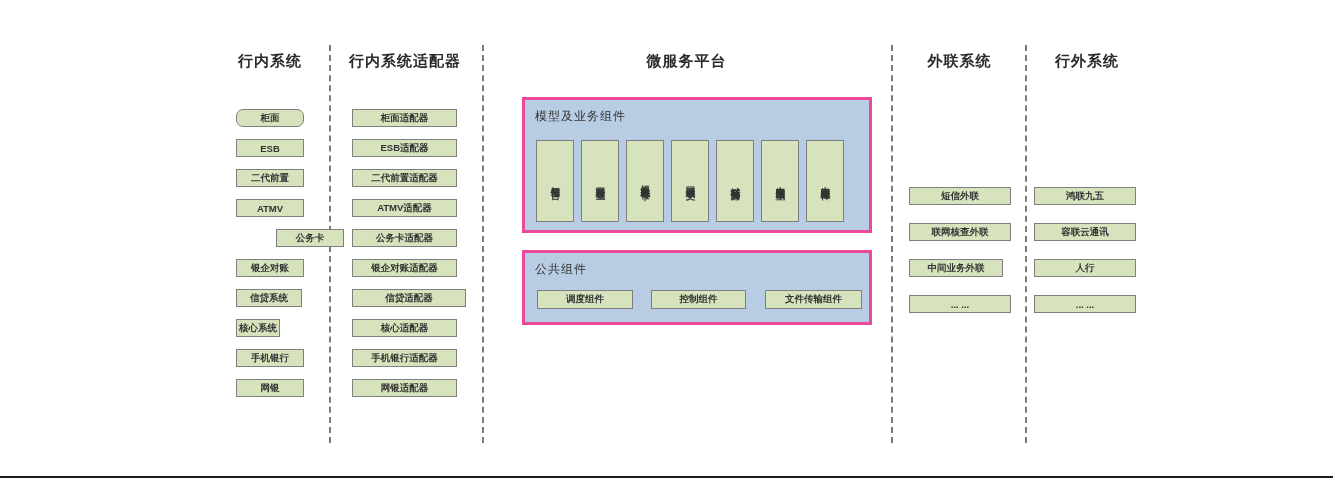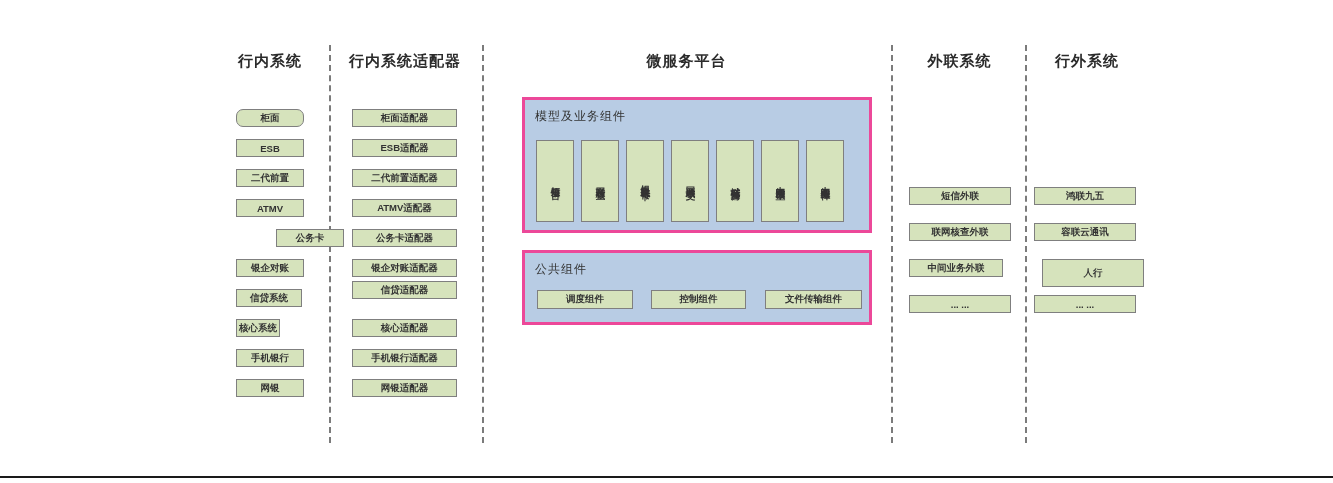--- a/index.html
+++ b/index.html
@@ -117,21 +117,21 @@
   <div class="gbox" style="left:236px; top:319px; width:44px; height:18px;text-align:right;">核心系统</div>
   <div class="gbox" style="left:236px; top:349px; width:68px; height:18px;">手机银行</div>
   <div class="gbox" style="left:236px; top:379px; width:68px; height:18px;">网银</div>
 
   <div class="gbox" style="left:352px; top:109px; width:105px; height:18px;">柜面适配器</div>
   <div class="gbox" style="left:352px; top:139px; width:105px; height:18px;">ESB适配器</div>
   <div class="gbox" style="left:352px; top:169px; width:105px; height:18px;">二代前置适配器</div>
   <div class="gbox" style="left:352px; top:199px; width:105px; height:18px;">ATMV适配器</div>
   <div class="gbox" style="left:352px; top:229px; width:105px; height:18px;">公务卡适配器</div>
   <div class="gbox" style="left:352px; top:259px; width:105px; height:18px;">银企对账适配器</div>
-  <div class="gbox" style="left:352px; top:281px; width:105px; height:18px;">信贷适配器</div>
+  <div class="gbox" style="left:352px; top:289px; width:114px; height:18px;">信贷适配器</div>
   <div class="gbox" style="left:352px; top:319px; width:105px; height:18px;">核心适配器</div>
   <div class="gbox" style="left:352px; top:349px; width:105px; height:18px;">手机银行适配器</div>
   <div class="gbox" style="left:352px; top:379px; width:105px; height:18px;">网银适配器</div>
 
   <div class="panel" style="top:97px; height:136px;">
     <div class="panel-label">模型及业务组件</div>
     <div class="vbox" style="left:11px;">短信平台</div>
     <div class="vbox" style="left:56px;">联网核查</div>
     <div class="vbox" style="left:101px;">银联及银行卡</div>
     <div class="vbox" style="left:146px;">同城票交</div>
@@ -148,18 +148,18 @@
   </div>
 
 
   <div class="gbox" style="left:909px; top:187px; width:102px; height:18px;">短信外联</div>
   <div class="gbox" style="left:909px; top:223px; width:102px; height:18px;">联网核查外联</div>
   <div class="gbox" style="left:909px; top:259px; width:94px; height:18px;">中间业务外联</div>
   <div class="gbox" style="left:909px; top:295px; width:102px; height:18px;">... ...</div>
 
   <div class="gbox" style="left:1034px; top:187px; width:102px; height:18px;">鸿联九五</div>
   <div class="gbox" style="left:1034px; top:223px; width:102px; height:18px;">容联云通讯</div>
-  <div class="gbox" style="left:1034px; top:259px; width:102px; height:28px;margin-left:8px;">人行</div>
+  <div class="gbox" style="left:1034px; top:259px; width:102px; height:18px;">人行</div>
   <div class="gbox" style="left:1034px; top:295px; width:102px; height:18px;">... ...</div>
 
   <div class="bottom-line"></div>
 
 </div>
 
 </body></html>

